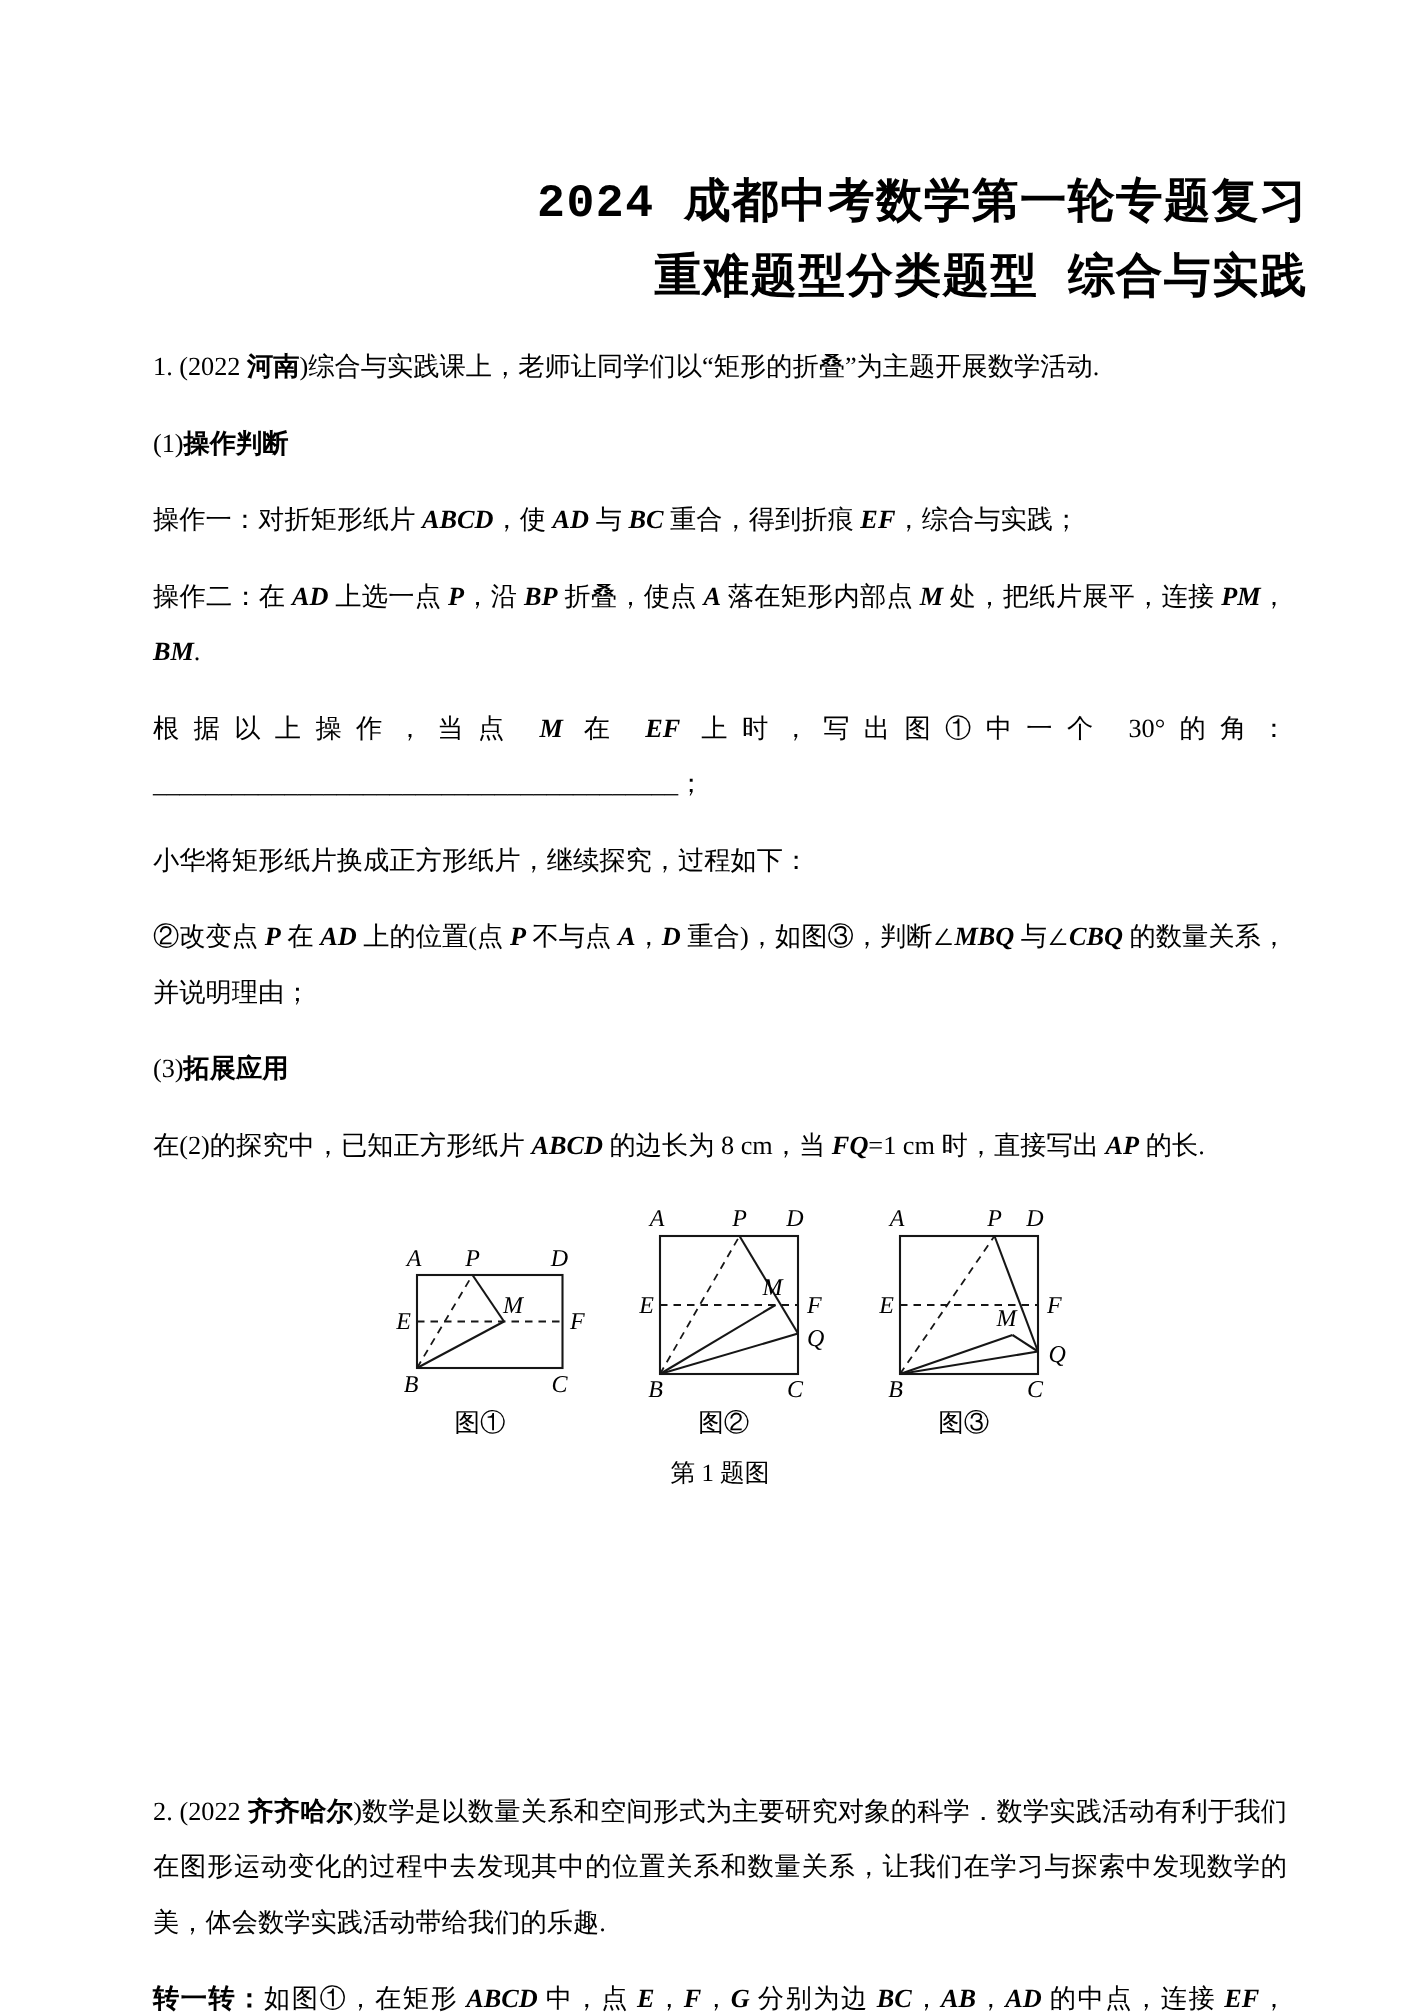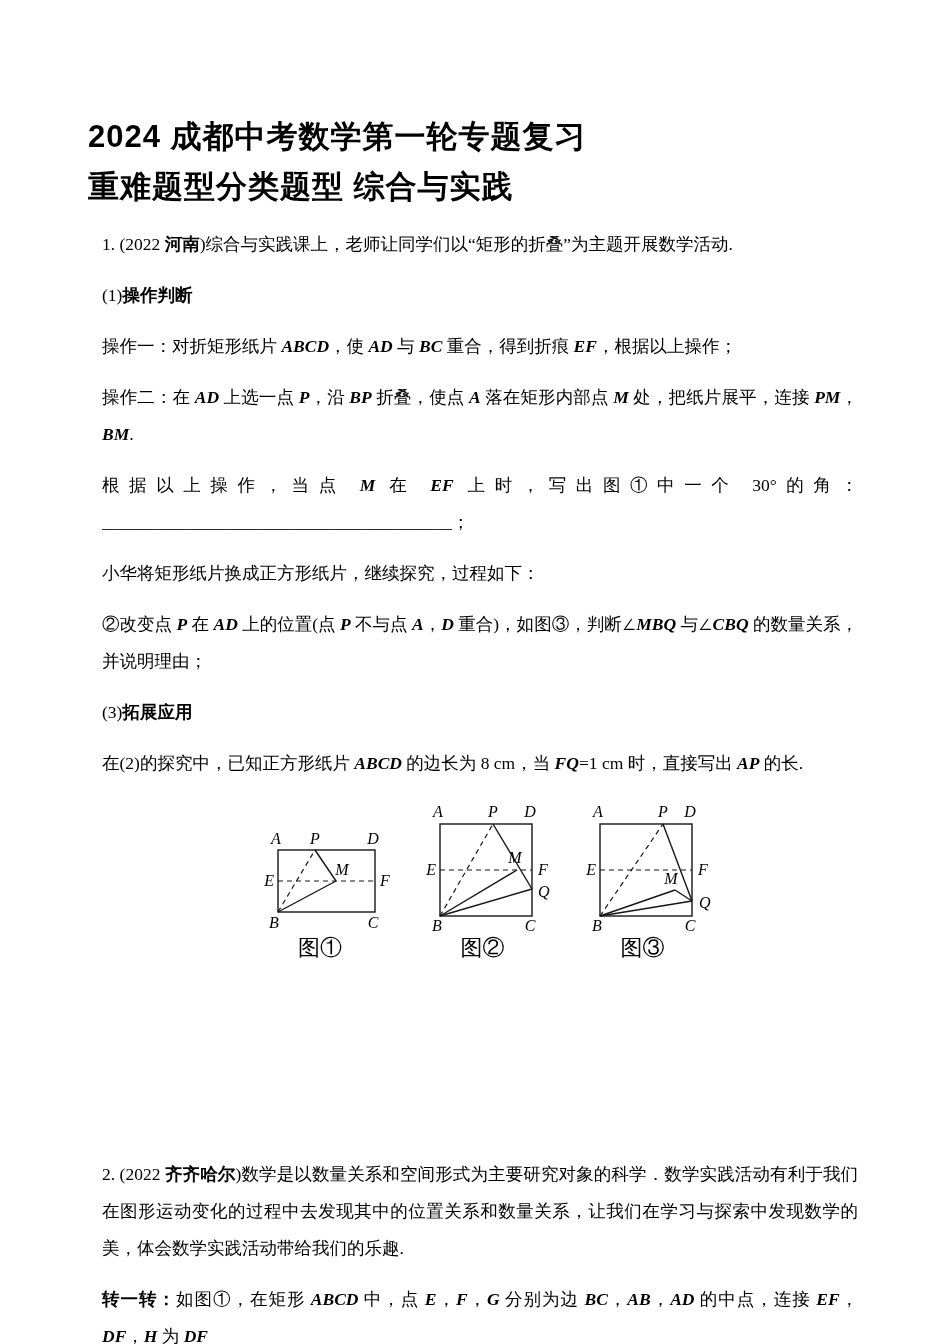--- a/index.html
+++ b/index.html
@@ -3,36 +3,36 @@
 <meta charset="utf-8">
 <style>
   html,body { margin:0; padding:0; }
   body {
     width:950px; height:1344px; overflow:hidden;
     background:#ffffff; color:#000;
     font-family:"Liberation Serif", serif;
   }
   .page { padding:112px 78px 0 88px; }
   .doc-title {
-    text-align:left; font-weight:700; font-size:31px; line-height:50px;
-    font-family:Liberation Sans, sans-serif; letter-spacing:1px;
+    text-align:right; font-weight:700; font-size:31px; line-height:50px;
+    font-family:Liberation Mono, monospace; letter-spacing:1px;
     margin-bottom:8px;
   }
   p.line {
     font-size:17.5px; line-height:37px; margin:14px;
     text-align:justify;
   }
   .bd { font-weight:700; font-family:"Liberation Sans", sans-serif; }
   .it { font-style:italic; font-family:"Liberation Serif", serif;font-weight:bold; }
   .figrow {
     display:flex; justify-content:center; align-items:flex-end; gap:10px;
     margin-top:6px;
   }
   figure { margin:0; text-align:center; }
-  figcaption { font-size:22px; line-height:24px; margin-top:0; }
+  figcaption { font-size:17px; line-height:24px; margin-top:0; }
   .figcap-main { text-align:center; font-size:16.5px; margin-top:10px; }
   .spacer { height:182px; }
   .rule { border-top:2px solid #2b2b2b; margin-top:16px; width:100%; }
   svg text {
     font-family:"Liberation Serif", serif; font-style:italic;
     font-size:16px; fill:#000;
   }
   svg .edge { stroke:#161616; stroke-width:1.4; fill:none; }
   svg .dash { stroke-dasharray:5 4; stroke-width:1.2; }
 </style>
@@ -41,21 +41,21 @@
 
 <div class="page">
 
   <div class="doc-title">
     <div>2024 成都中考数学第一轮专题复习</div>
     <div>重难题型分类题型 综合与实践</div>
   </div>
 
   <p class="line"><span>1. (2022 </span><span class="bd">河南</span><span>)综合与实践课上，老师让同学们以“矩形的折叠”为主题开展数学活动.</span></p>
   <p class="line"><span>(1)</span><span class="bd">操作判断</span></p>
-  <p class="line"><span>操作一：对折矩形纸片 </span><span class="it">ABCD</span><span>，使 </span><span class="it">AD</span><span> 与 </span><span class="it">BC</span><span> 重合，得到折痕 </span><span class="it">EF</span><span>，根据以上操作；</span></p>
+  <p class="line"><span>操作一：对折矩形纸片 </span><span class="it">ABCD</span><span>，使 </span><span class="it">AD</span><span> 与 </span><span class="it">BC</span><span> 重合，得到折痕 </span><span class="it">EF</span><span>，综合与实践；</span></p>
   <p class="line"><span>操作二：在 </span><span class="it">AD</span><span> 上选一点 </span><span class="it">P</span><span>，沿 </span><span class="it">BP</span><span> 折叠，使点 </span><span class="it">A</span><span> 落在矩形内部点 </span><span class="it">M</span><span> 处，把纸片展平，连接 </span><span class="it">PM</span><span>，</span><span class="it">BM</span><span>.</span></p>
   <p class="line"><span>根据以上操作，当点 </span><span class="it">M</span><span> 在 </span><span class="it">EF</span><span> 上时，写出图①中一个 30°的角：</span><span>________________________________________</span><span>；</span></p>
   <p class="line"><span>小华将矩形纸片换成正方形纸片，继续探究，过程如下：</span></p>
   <p class="line"><span>②改变点 </span><span class="it">P</span><span> 在 </span><span class="it">AD</span><span> 上的位置(点 </span><span class="it">P</span><span> 不与点 </span><span class="it">A</span><span>，</span><span class="it">D</span><span> 重合)，如图③，判断∠</span><span class="it">MBQ</span><span> 与∠</span><span class="it">CBQ</span><span> 的数量关系，并说明理由；</span></p>
   <p class="line"><span>(3)</span><span class="bd">拓展应用</span></p>
   <p class="line"><span>在(2)的探究中，已知正方形纸片 </span><span class="it">ABCD</span><span> 的边长为 8 cm，当 </span><span class="it">FQ</span><span>=1 cm 时，直接写出 </span><span class="it">AP</span><span> 的长.</span></p>
 
   <div class="figrow">
 
     <figure>
@@ -115,20 +115,21 @@
         <text x="103" y="88" text-anchor="middle">M</text>
         <text x="131" y="112" text-anchor="start">Q</text>
         <text x="29" y="135" text-anchor="middle">B</text>
         <text x="122" y="135" text-anchor="middle">C</text>
       </svg>
       <figcaption>图③</figcaption>
     </figure>
 
   </div>
 
+  <div class="figcap-main">第 1 题图</div>
 
   <div class="spacer"></div>
 
   <p class="line"><span>2. (2022 </span><span class="bd">齐齐哈尔</span><span>)数学是以数量关系和空间形式为主要研究对象的科学．数学实践活动有利于我们在图形运动变化的过程中去发现其中的位置关系和数量关系，让我们在学习与探索中发现数学的美，体会数学实践活动带给我们的乐趣.</span></p>
   <p class="line"><span class="bd">转一转：</span><span>如图①，在矩形 </span><span class="it">ABCD</span><span> 中，点 </span><span class="it">E</span><span>，</span><span class="it">F</span><span>，</span><span class="it">G</span><span> 分别为边 </span><span class="it">BC</span><span>，</span><span class="it">AB</span><span>，</span><span class="it">AD</span><span> 的中点，连接 </span><span class="it">EF</span><span>，</span><span class="it">DF</span><span>，</span><span class="it">H</span><span> 为 </span><span class="it">DF</span></p>
 
   <div class="rule"></div>
 
 </div>
 

